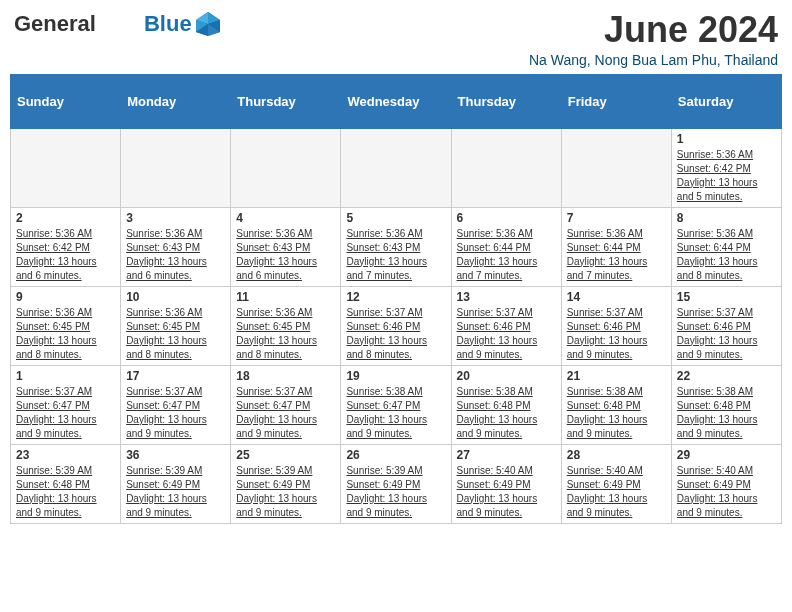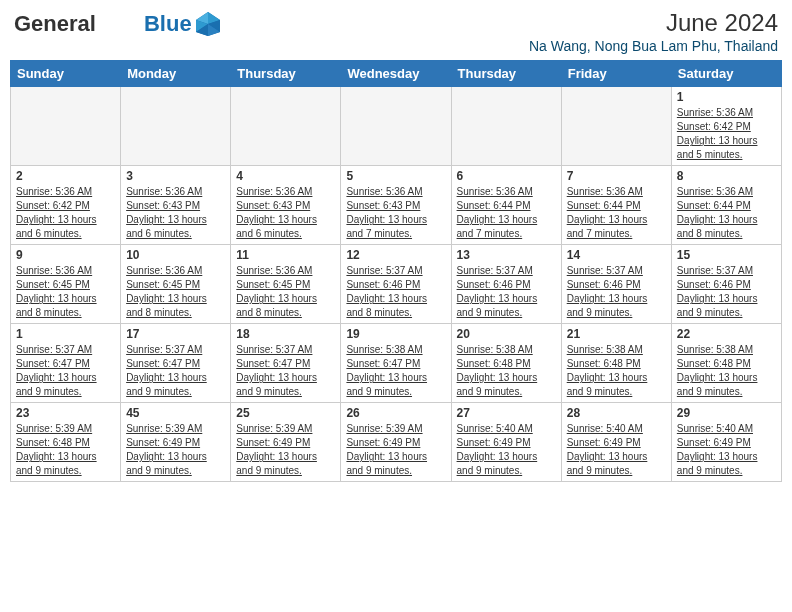--- a/index.html
+++ b/index.html
@@ -34,40 +34,40 @@
     .logo-icon {
       width: 28px;
       height: 28px;
       margin-left: 2px;
       margin-right: 0;
     }
     .title-area {
       text-align: right;
     }
     .month-title {
-      font-size: 24px;
-      font-weight: normal;
+      font-size: 36px;
+      font-weight: bold;
       color: #333;
       line-height: 1.1;
     }
     .location-title {
       font-size: 14px;
       color: #0c4a6e;
       margin-top: 2px;
     }
     .calendar-table {
       width: 100%;
       border-collapse: collapse;
       border: 1px solid #ccc;
     }
     .calendar-table th {
       background-color: #2e75b6;
       color: #fff;
       text-align: left;
-      padding: 5px 6px;
+      padding: 19px 6px;
       font-size: 13px;
       font-weight: bold;
       border: 1px solid #2e75b6;
     }
     .calendar-table td {
       border: 1px solid #ccc;
       vertical-align: top;
       padding: 3px 5px;
       width: calc(100% / 7);
       min-height: 70px;
@@ -234,21 +234,21 @@
           <span class="day-number">22</span>
           <div class="day-info">Sunrise: 5:38 AM<br>Sunset: 6:48 PM<br>Daylight: 13 hours and 9 minutes.</div>
         </td>
       </tr>
       <tr>
         <td>
           <span class="day-number">23</span>
           <div class="day-info">Sunrise: 5:39 AM<br>Sunset: 6:48 PM<br>Daylight: 13 hours and 9 minutes.</div>
         </td>
         <td>
-          <span class="day-number">45</span>
+          <span class="day-number">36</span>
           <div class="day-info">Sunrise: 5:39 AM<br>Sunset: 6:49 PM<br>Daylight: 13 hours and 9 minutes.</div>
         </td>
         <td>
           <span class="day-number">25</span>
           <div class="day-info">Sunrise: 5:39 AM<br>Sunset: 6:49 PM<br>Daylight: 13 hours and 9 minutes.</div>
         </td>
         <td>
           <span class="day-number">26</span>
           <div class="day-info">Sunrise: 5:39 AM<br>Sunset: 6:49 PM<br>Daylight: 13 hours and 9 minutes.</div>
         </td>

